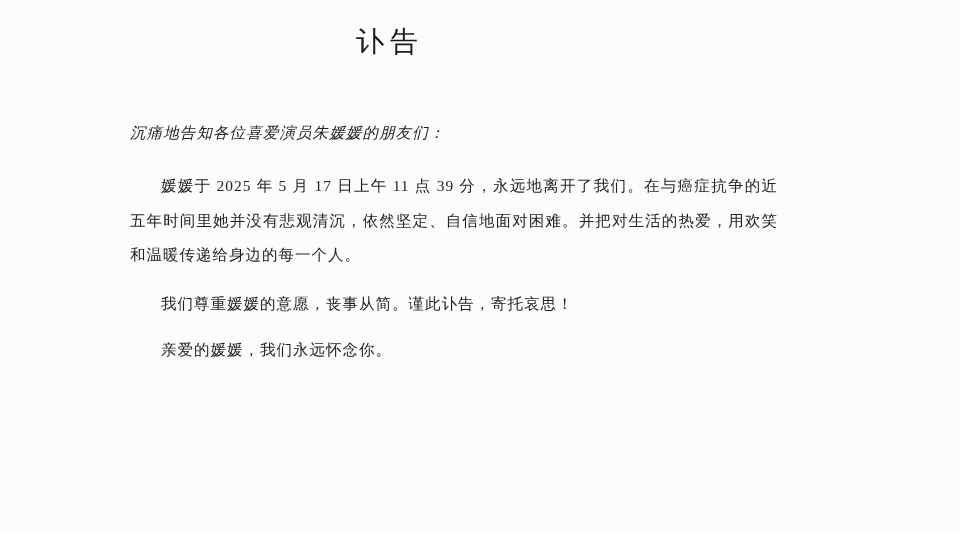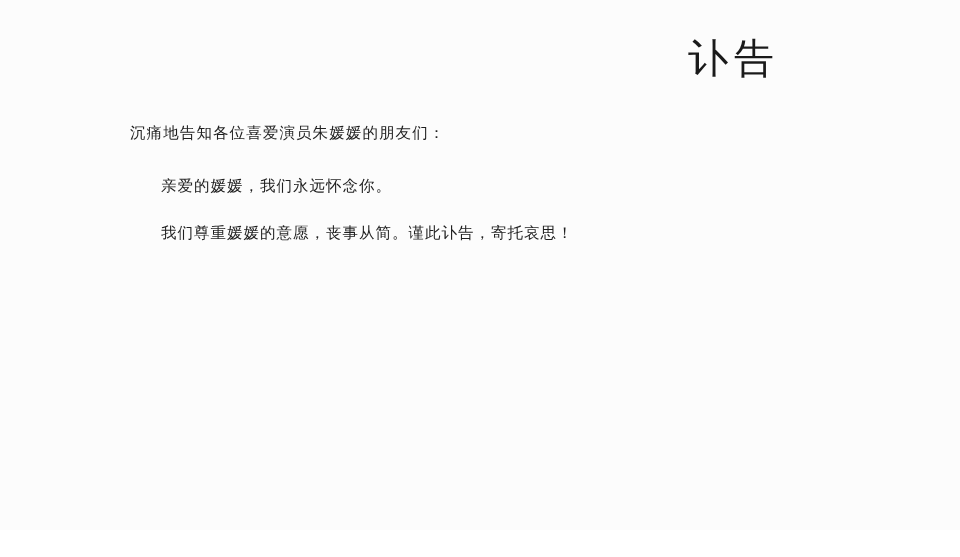--- a/index.html
+++ b/index.html
@@ -34,40 +34,41 @@
     top: 530px;
     width: 960px;
     height: 27px;
     background: #ffffff;
   }
   .doc-title {
     position: absolute;
     left: 0;
     top: 4px;
     width: 780px;
-    text-align: right;
-    font-size: 40px;
+    text-align: center;
+    font-size: 28px;
     letter-spacing: 6px;
     color: #1a1a1a;
     font-weight: 400;
     font-family: "Liberation Serif", "DejaVu Serif", serif;
   }
   .body-block {
     position: absolute;
     left: 130px;
     top: 118px;
     width: 648px;
     color: #222222;
   }
   .salutation {
     font-size: 15.5px;
     line-height: 1.9;
     letter-spacing: 1.1px;
     color: #1f1f1f;
     margin: 0 0 22px 0;
+    font-style: italic;
   }
   .para {
     font-size: 15.5px;
     line-height: 2.22;
     letter-spacing: 1.0px;
     color: #1f1f1f;
     margin: 0 0 14px 0;
     text-indent: 2em;
     text-align: justify;
     text-justify: inter-ideograph;
@@ -84,23 +85,24 @@
 
 <div class="page">
   <div class="sheet">
 
     <h1 class="doc-title">讣告</h1>
 
     <div class="body-block">
 
       <p class="salutation">沉痛地告知各位喜爱演员朱媛媛的朋友们：</p>
 
+      <p class="para">媛媛于 2025 年 5 月 17 日上午 11 点 39 分，永远地离开了我们。在与癌症抗争的近五年时间里她并没有悲观清沉，依然坚定、自信地面对困难。并把对生活的热爱，用欢笑和温暖传递给身边的每一个人。</p>
 
 
+      <p class="para para-short tight">我们尊重媛媛的意愿，丧事从简。谨此讣告，寄托哀思！</p>
+
       <p class="para para-short tight">亲爱的媛媛，我们永远怀念你。</p>
-
-      <p class="para para-short tight">我们尊重媛媛的意愿，丧事从简。谨此讣告，寄托哀思！</p>
 
     </div>
   </div>
 
   <div class="bottom-band"></div>
 </div>
 
 </body></html>

